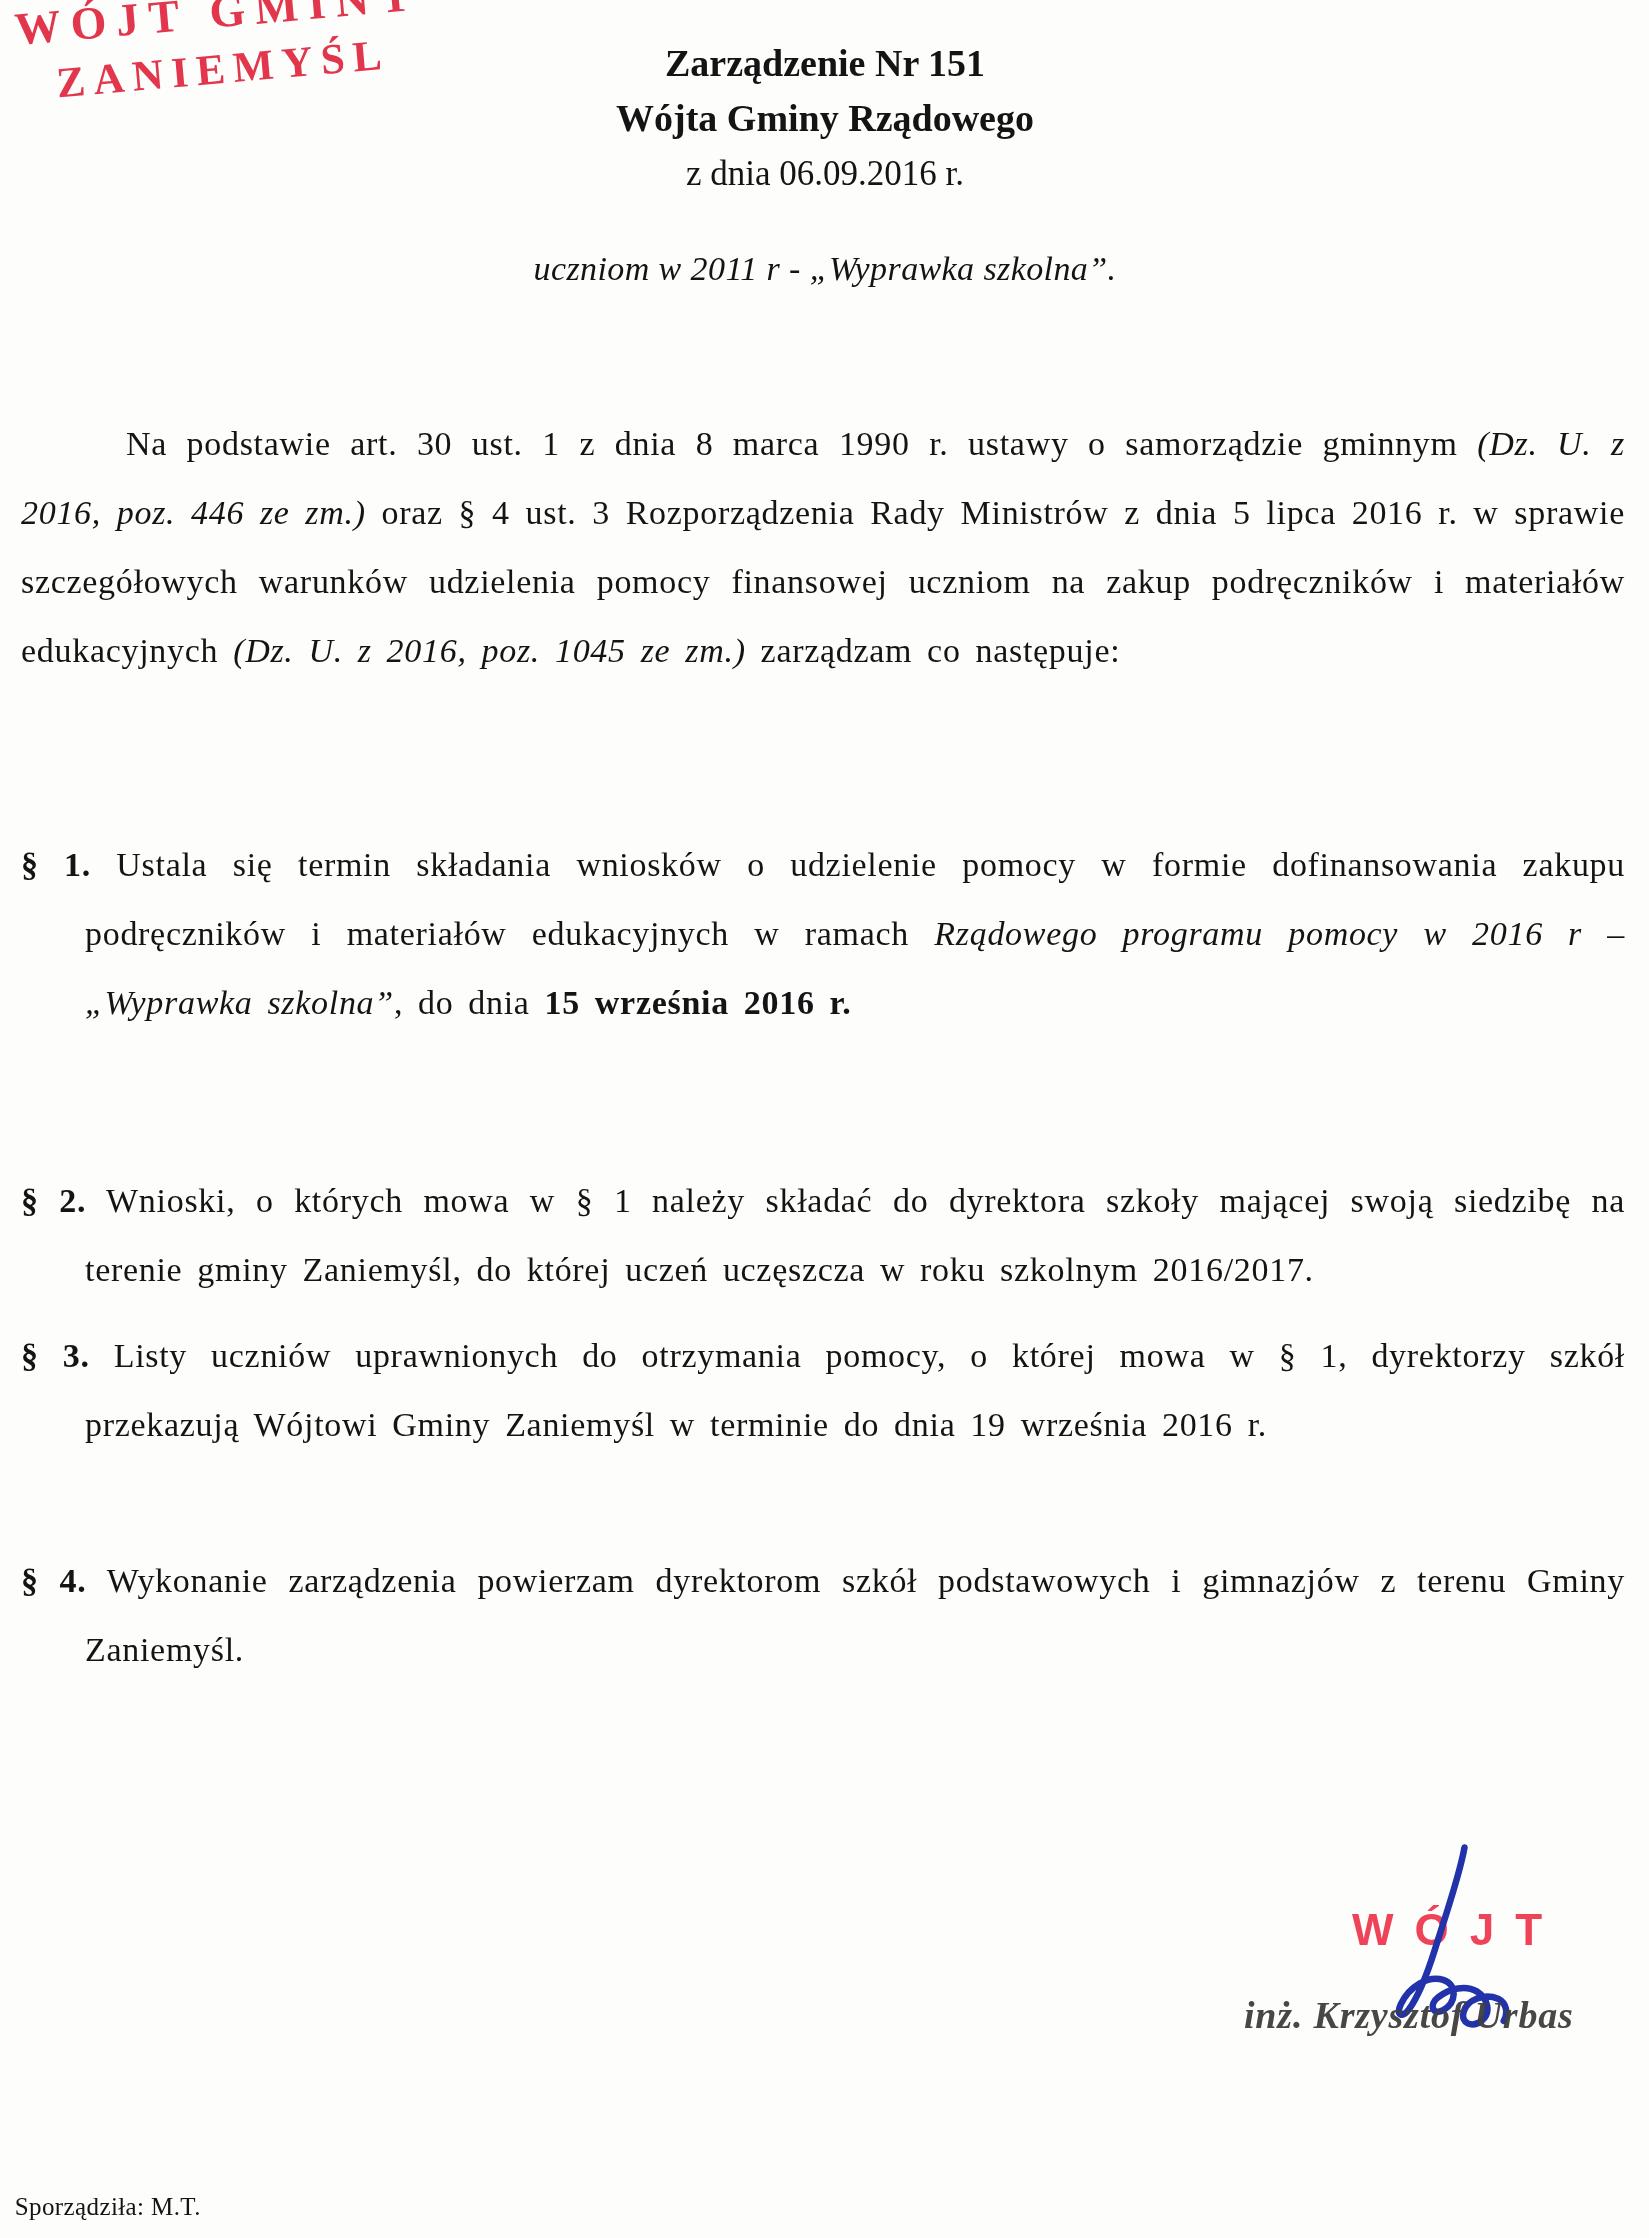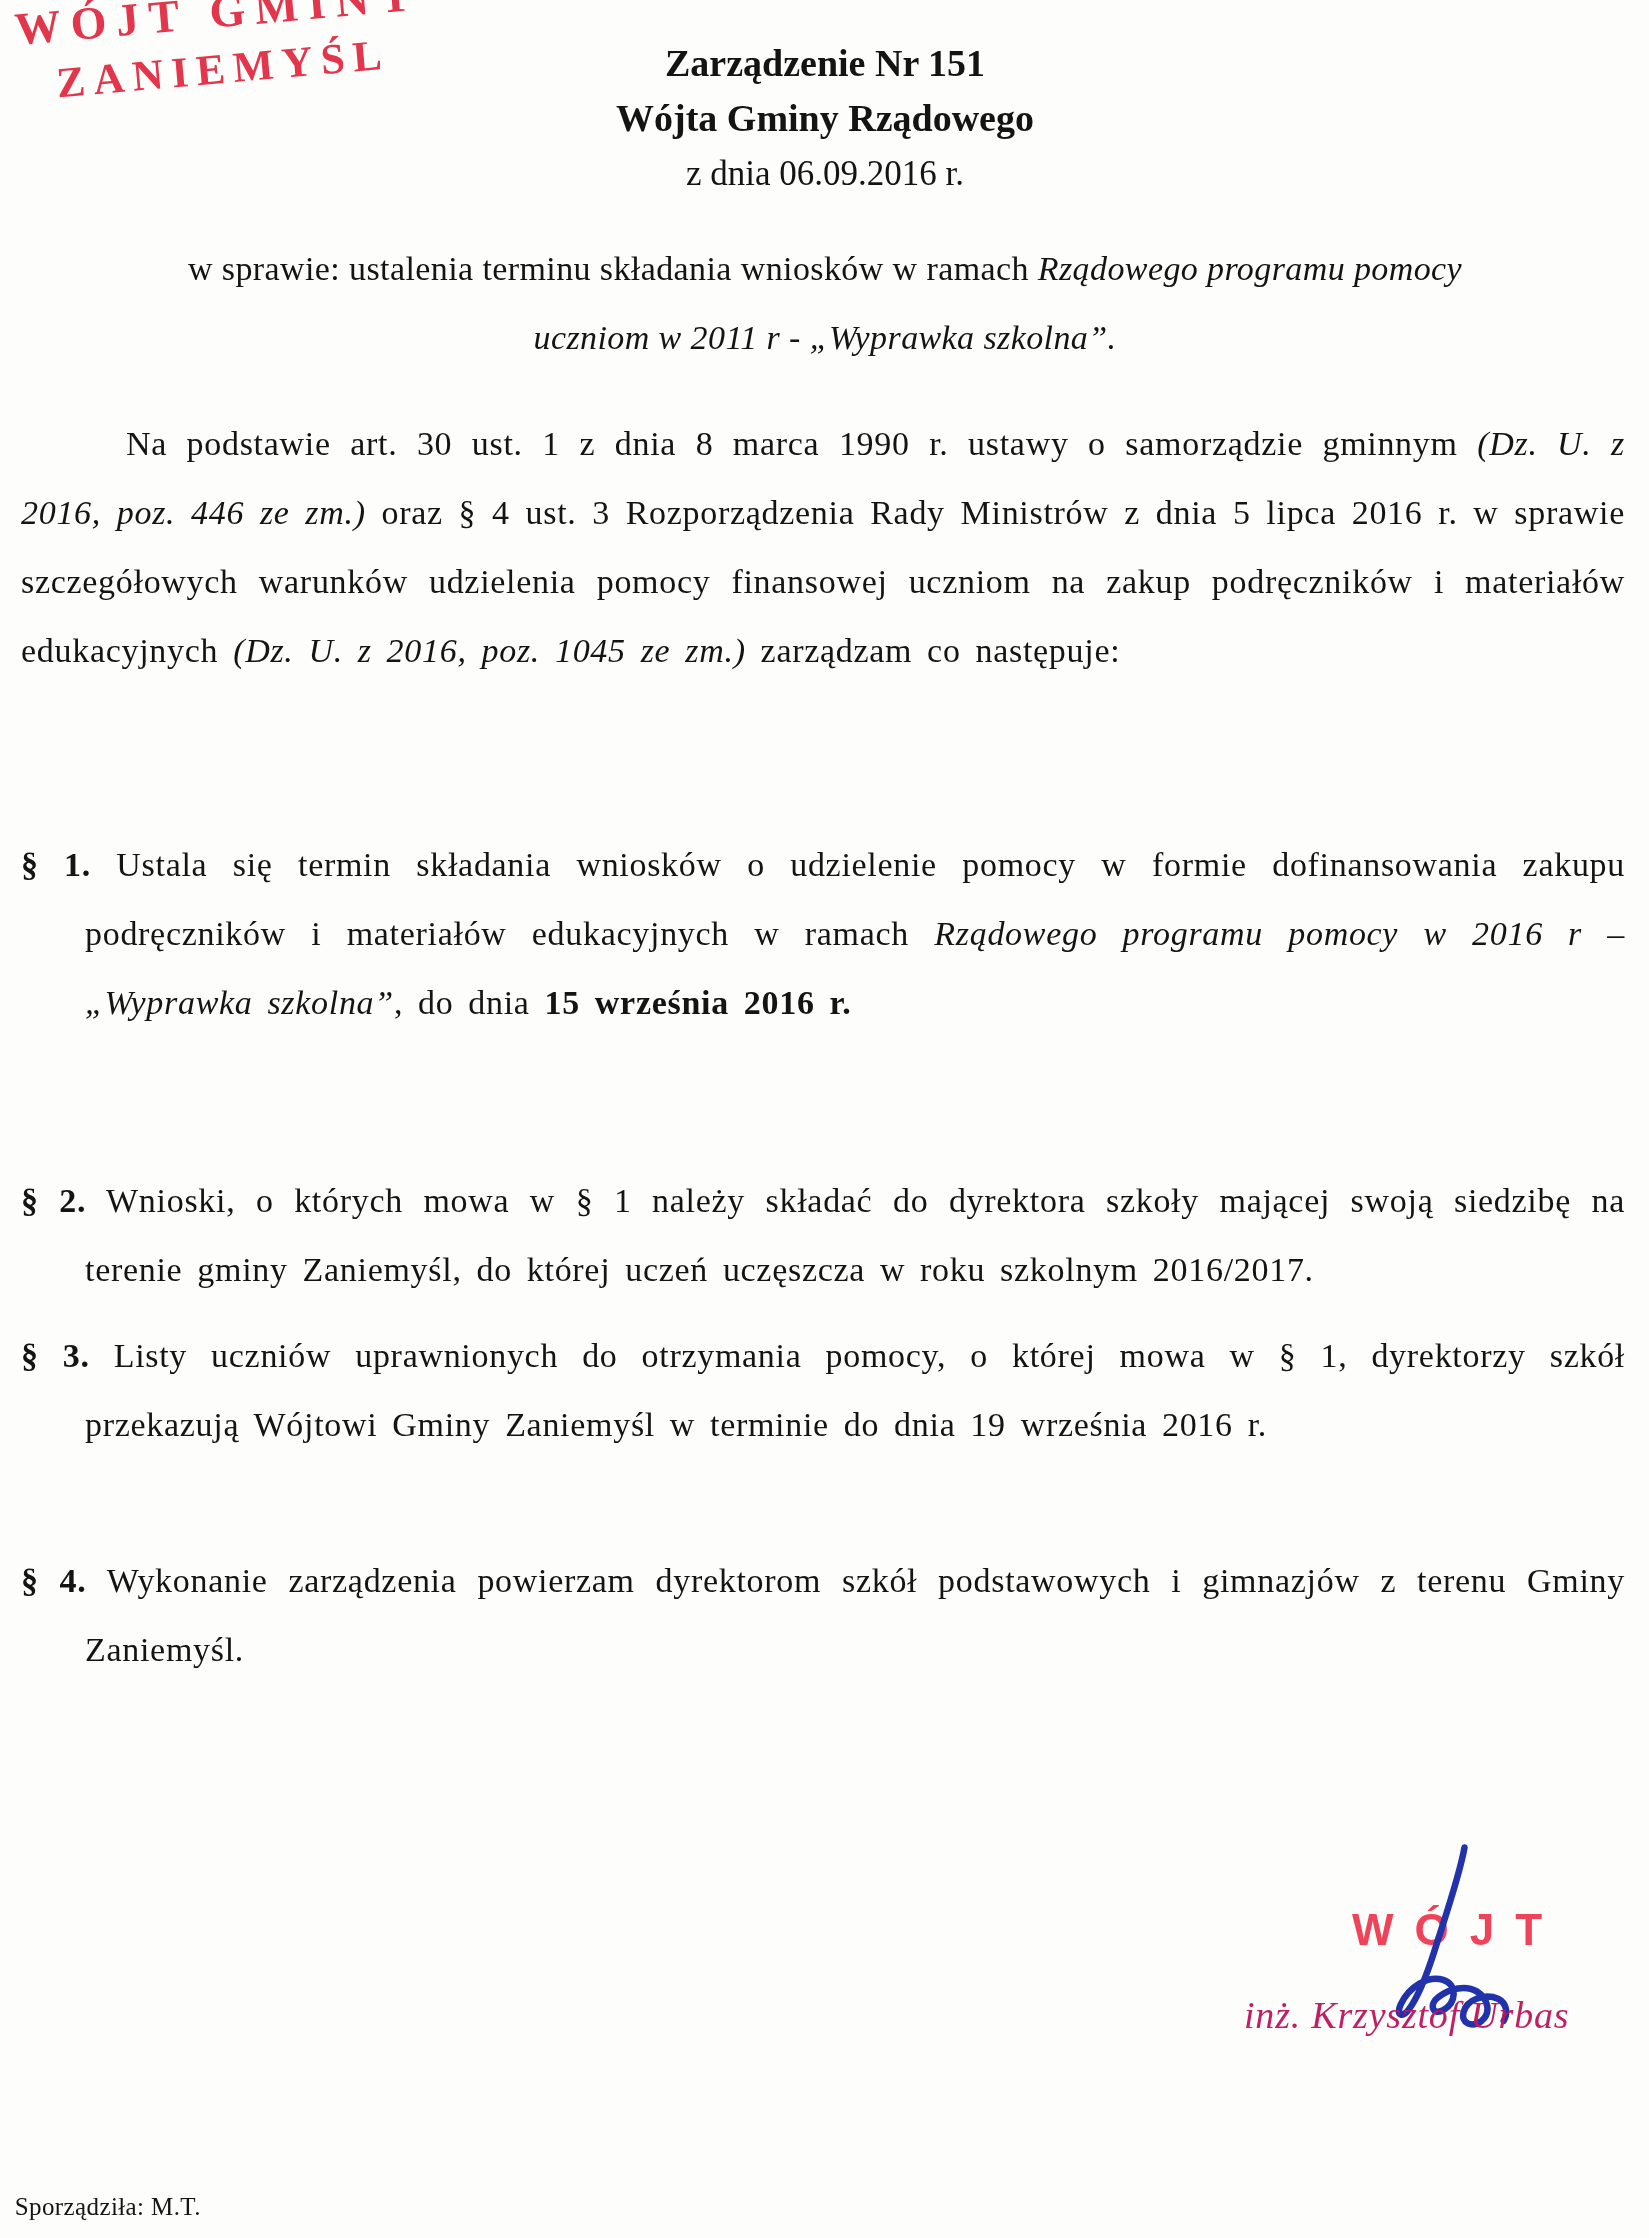--- a/index.html
+++ b/index.html
@@ -108,23 +108,23 @@
     font-weight: bold;
     font-size: 44px;
     letter-spacing: 21px;
     white-space: nowrap;
     opacity: 0.95;
   }
   .sig-name {
     position: absolute;
     left: 1244px;
     top: 1993px;
-    color: #be185d;
+    color: #404040;
     font-style: italic;
-    font-weight: normal;
+    font-weight: bold;
     font-size: 38px;
     white-space: nowrap;
     letter-spacing: 0.8px;
     opacity: 0.96;
   }
   .sig-ink {
     position: absolute;
     left: 1386px;
     top: 1841px;
     width: 139px;
@@ -150,21 +150,20 @@
     <div class="l2">ZANIEMYŚL</div>
   </div>
 
   <div class="title">
     <div class="t-bold">Zarządzenie Nr 151</div>
     <div class="t-bold">Wójta Gminy Rządowego</div>
     <div class="t-reg">z dnia 06.09.2016 r.</div>
   </div>
 
   <div class="subject">
-    <div><span>w sprawie: ustalenia terminu składania wniosków w ramach </span><span class="it">Rządowego programu pomocy</span></div>
     <div><span class="it">uczniom w 2011 r  - „Wyprawka szkolna”.</span></div>
   </div>
 
   <div class="par legal"><span>Na podstawie art. 30 ust. 1 z dnia 8 marca 1990 r. ustawy o samorządzie gminnym </span><span class="it">(Dz. U. z 2016, poz. 446 ze zm.)</span><span> oraz § 4 ust. 3 Rozporządzenia Rady Ministrów z dnia 5 lipca 2016 r. w sprawie szczegółowych warunków udzielenia pomocy finansowej uczniom na zakup podręczników i materiałów edukacyjnych </span><span class="it">(Dz. U. z 2016, poz. 1045 ze zm.)</span><span> zarządzam co następuje:</span></div>
 
   <div class="par section sec1"><span class="marker">§ 1.</span><span> Ustala się termin składania wniosków o udzielenie pomocy w formie dofinansowania zakupu podręczników i materiałów edukacyjnych w ramach </span><span class="it">Rządowego programu pomocy w 2016 r  – „Wyprawka szkolna”</span><span>, do dnia </span><span class="bd">15 września 2016 r.</span></div>
 
   <div class="par section sec2"><span class="marker">§ 2.</span><span> Wnioski, o których mowa w § 1 należy składać do dyrektora szkoły mającej swoją siedzibę na terenie gminy Zaniemyśl, do której uczeń uczęszcza w roku szkolnym 2016/2017.</span></div>
 
   <div class="par section sec3"><span class="marker">§ 3.</span><span> Listy uczniów uprawnionych do otrzymania pomocy, o której mowa w § 1, dyrektorzy szkół przekazują Wójtowi Gminy Zaniemyśl w terminie do dnia 19 września 2016 r.</span></div>

